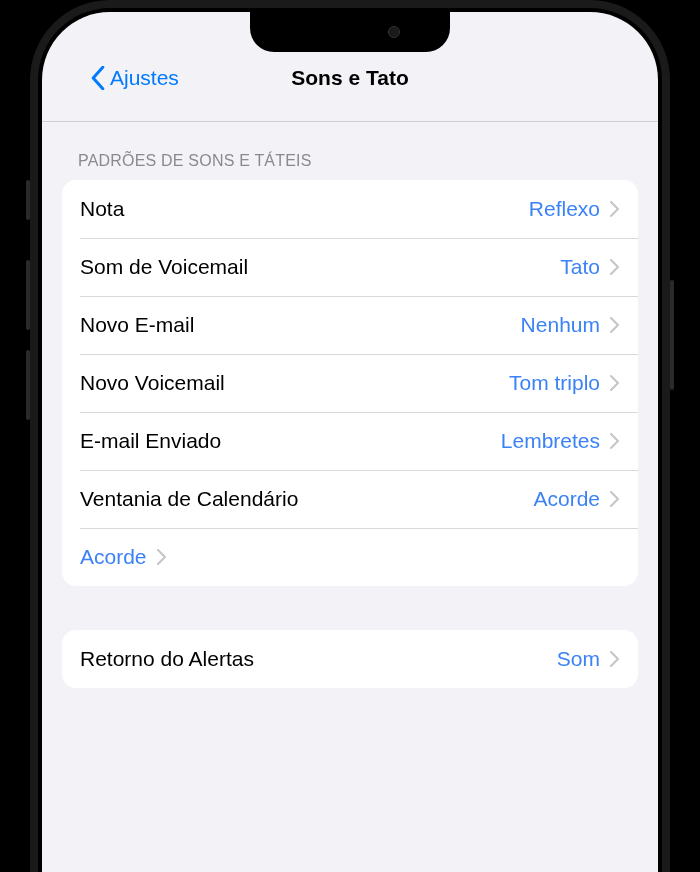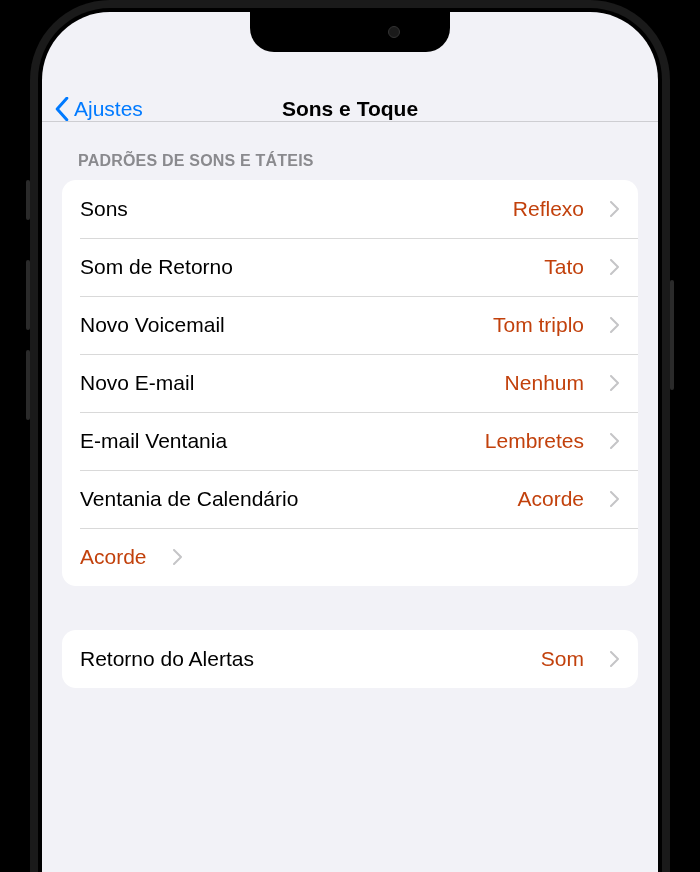--- a/index.html
+++ b/index.html
@@ -126,23 +126,24 @@
     .battery-fill {
       width: 100%;
       height: 100%;
       background: #000;
       border-radius: 1.5px;
     }
     
     .nav-bar {
       height: 56px;
       display: flex;
-      align-items: flex-end;
+      align-items: flex-start;
       position: relative;
       border-bottom: 0.5px solid rgba(0,0,0,0.15);
+      padding-left: 36px;
     }
     .nav-back {
       display: flex;
       align-items: center;
       color: #007aff;
       font-size: 21px;
       padding-left: 12px;
       gap: 4px;
     }
     .nav-back svg { width: 16px; height: 24px; }
@@ -156,21 +157,20 @@
     }
     
     .content {
       padding: 0 20px;
     }
     .section-header {
       font-size: 16px;
       color: #8a8a8e;
       padding: 30px 16px 10px 16px;
       letter-spacing: 0.2px;
-      font-weight: bold;
     }
     .list {
       background: #fff;
       border-radius: 14px;
       overflow: hidden;
     }
     .row {
       display: flex;
       align-items: center;
       padding: 0 18px;
@@ -186,22 +186,22 @@
       height: 0.5px;
       background: rgba(0,0,0,0.15);
     }
     .row-label {
       flex: 1;
       font-size: 21px;
       color: #000;
     }
     .row-value {
       font-size: 21px;
-      color: #c2410c;
-      margin-right: 26px;
+      color: #3b82f6;
+      margin-right: 10px;
     }
     .chevron svg {
       width: 10px;
       height: 16px;
       display: block;
     }
     .spacer { height: 44px; }
     
     .toggle {
       width: 62px;
@@ -255,65 +255,65 @@
         </div>
       </div>
 
       <div class="nav-bar">
         <div class="nav-back">
           <svg viewBox="0 0 12 20">
               <path d="M10 1L2 10l8 9" stroke="#007aff" stroke-width="2.5" fill="none" stroke-linecap="round" stroke-linejoin="round"></path>
             </svg>
           <span>Ajustes</span>
         </div>
-        <div class="nav-title">Sons e Toque</div>
+        <div class="nav-title">Sons e Tato</div>
       </div>
 
       <div class="content">
         <div class="section-header">PADRÕES DE SONS E TÁTEIS</div>
 
         <div class="list">
           <div class="row">
-            <div class="row-label">Sons</div>
+            <div class="row-label">Nota</div>
             <div class="row-value">Reflexo</div>
             <div class="chevron">
                 <svg viewBox="0 0 10 16">
                   <path d="M1 1l7 7-7 7" stroke="#c5c5c7" stroke-width="2" fill="none" stroke-linecap="round" stroke-linejoin="round"></path>
                 </svg>
               </div>
           </div>
           <div class="row">
-            <div class="row-label">Som de Retorno</div>
+            <div class="row-label">Som de Voicemail</div>
             <div class="row-value">Tato</div>
+            <div class="chevron">
+                <svg viewBox="0 0 10 16">
+                  <path d="M1 1l7 7-7 7" stroke="#c5c5c7" stroke-width="2" fill="none" stroke-linecap="round" stroke-linejoin="round"></path>
+                </svg>
+              </div>
+          </div>
+          <div class="row">
+            <div class="row-label">Novo E-mail</div>
+            <div class="row-value">Nenhum</div>
             <div class="chevron">
                 <svg viewBox="0 0 10 16">
                   <path d="M1 1l7 7-7 7" stroke="#c5c5c7" stroke-width="2" fill="none" stroke-linecap="round" stroke-linejoin="round"></path>
                 </svg>
               </div>
           </div>
           <div class="row">
             <div class="row-label">Novo Voicemail</div>
             <div class="row-value">Tom triplo</div>
             <div class="chevron">
                 <svg viewBox="0 0 10 16">
                   <path d="M1 1l7 7-7 7" stroke="#c5c5c7" stroke-width="2" fill="none" stroke-linecap="round" stroke-linejoin="round"></path>
                 </svg>
               </div>
           </div>
           <div class="row">
-            <div class="row-label">Novo E-mail</div>
-            <div class="row-value">Nenhum</div>
-            <div class="chevron">
-                <svg viewBox="0 0 10 16">
-                  <path d="M1 1l7 7-7 7" stroke="#c5c5c7" stroke-width="2" fill="none" stroke-linecap="round" stroke-linejoin="round"></path>
-                </svg>
-              </div>
-          </div>
-          <div class="row">
-            <div class="row-label">E-mail Ventania</div>
+            <div class="row-label">E-mail Enviado</div>
             <div class="row-value">Lembretes</div>
             <div class="chevron">
                 <svg viewBox="0 0 10 16">
                   <path d="M1 1l7 7-7 7" stroke="#c5c5c7" stroke-width="2" fill="none" stroke-linecap="round" stroke-linejoin="round"></path>
                 </svg>
               </div>
           </div>
           <div class="row">
             <div class="row-label">Ventania de Calendário</div>
             <div class="row-value">Acorde</div>

